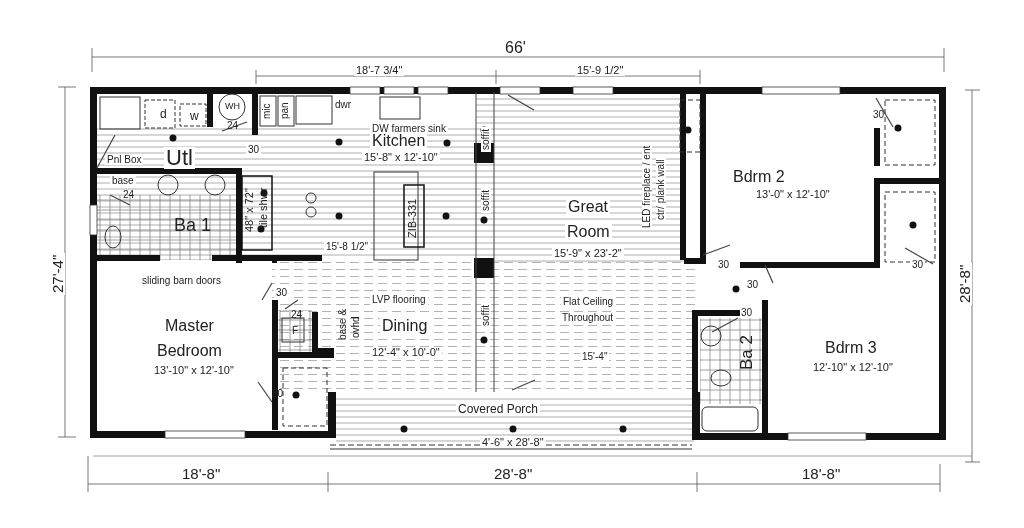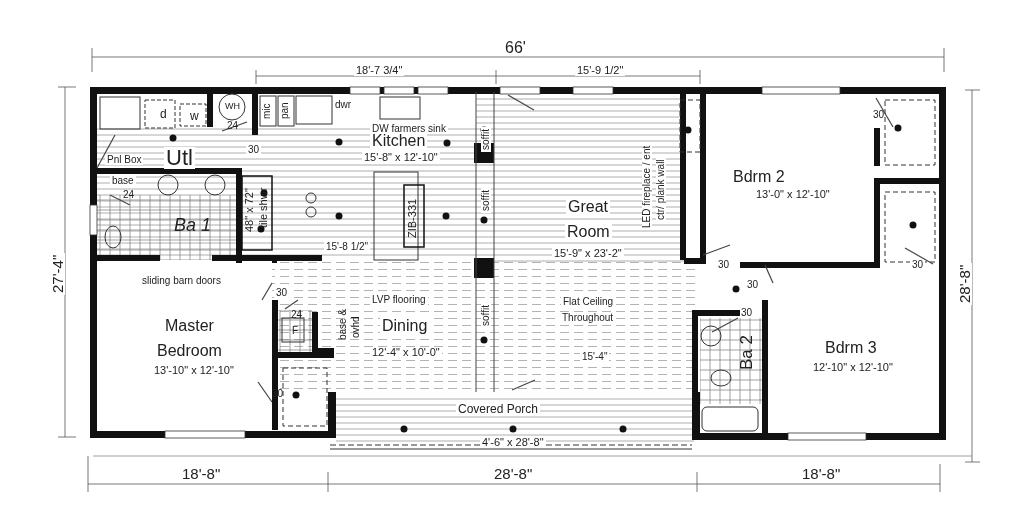--- a/index.html
+++ b/index.html
@@ -192,21 +192,21 @@
 <div class="lbl room" style="left:164px;top:147px;">Utl</div>
 <div class="lbl room" style="left:370px;top:133px;font-size:16px;">Kitchen</div>
 <div class="lbl dim" style="left:362px;top:152px;">15'-8" x 12'-10"</div>
 <div class="lbl room" style="left:566px;top:199px;font-size:16px;">Great</div>
 <div class="lbl room" style="left:565px;top:224px;font-size:16px;">Room</div>
 <div class="lbl dim" style="left:552px;top:248px;">15'-9" x 23'-2"</div>
 <div class="lbl room" style="left:731px;top:169px;font-size:16px;">Bdrm 2</div>
 <div class="lbl dim" style="left:754px;top:189px;">13'-0" x 12'-10"</div>
 <div class="lbl room" style="left:823px;top:340px;font-size:16px;">Bdrm 3</div>
 <div class="lbl dim" style="left:811px;top:362px;">12'-10" x 12'-10"</div>
-<div class="lbl room" style="left:172px;top:216px;font-size:18px;background:transparent;font-style:italic;">Ba 1</div>
+<div class="lbl room" style="left:172px;top:216px;font-size:18px;background:transparent;">Ba 1</div>
 <div class="lbl room vert" style="left:738px;top:372px;font-size:17px;background:transparent;">Ba 2</div>
 <div class="lbl room" style="left:163px;top:318px;font-size:16px;">Master</div>
 <div class="lbl room" style="left:155px;top:343px;font-size:16px;">Bedroom</div>
 <div class="lbl dim" style="left:152px;top:365px;">13'-10" x 12'-10"</div>
 <div class="lbl room" style="left:380px;top:318px;font-size:16px;">Dining</div>
 <div class="lbl dim" style="left:370px;top:347px;">12'-4" x 10'-0"</div>
 <div class="lbl room" style="left:456px;top:403px;font-size:12px;">Covered Porch</div>
 <div class="lbl dim" style="left:480px;top:437px;">4'-6" x 28'-8"</div>
 
 <div class="lbl tiny" style="left:105px;top:155px;text-align:right;">Pnl Box</div>

